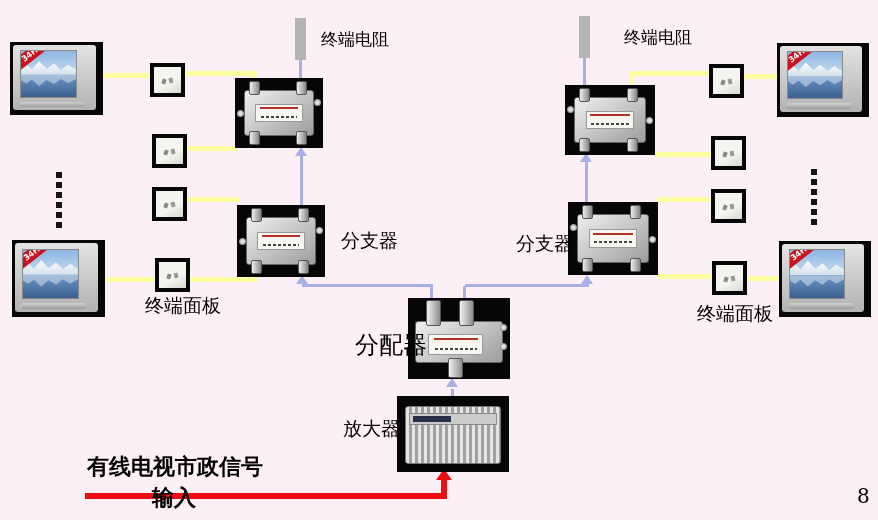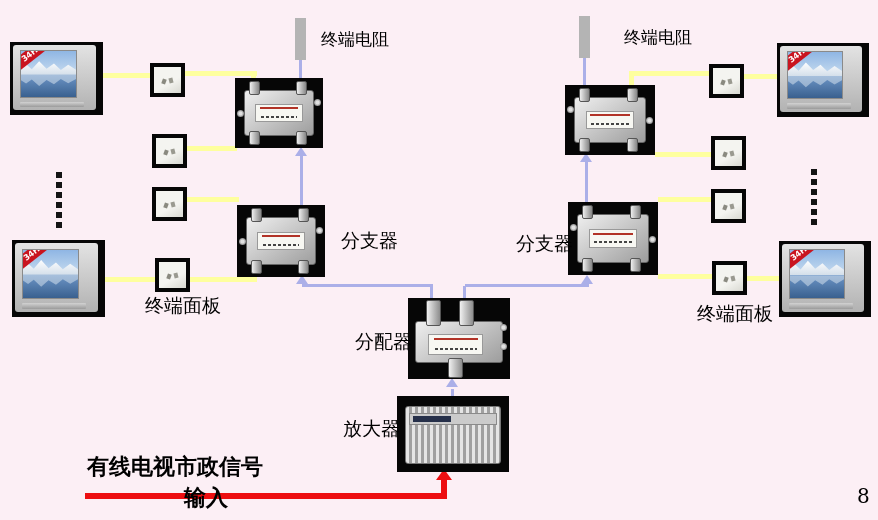--- a/index.html
+++ b/index.html
@@ -231,24 +231,24 @@
   <div class="photo" style="left:397px;top:396px;width:112px;height:76px">
     <div class="amp-body"></div>
     <div class="amp-band"></div>
     <div class="amp-tag"></div>
   </div>
 
   <div class="lbl" style="left:321px;top:28px;font-size:17px">终端电阻</div>
   <div class="lbl" style="left:624px;top:26px;font-size:17px">终端电阻</div>
   <div class="lbl" style="left:341px;top:228px;font-size:19px">分支器</div>
   <div class="lbl" style="left:516px;top:231px;font-size:19px">分支器</div>
-  <div class="lbl" style="left:355px;top:329px;font-size:19px">分配器</div>
+  <div class="lbl" style="left:355px;top:329px;font-size:24px">分配器</div>
   <div class="lbl" style="left:343px;top:416px;font-size:19px">放大器</div>
   <div class="lbl" style="left:145px;top:293px;font-size:19px">终端面板</div>
   <div class="lbl" style="left:697px;top:301px;font-size:19px">终端面板</div>
   <div class="lbl" style="left:857px;top:484px;font-size:20px">8</div>
 
   <div class="sig">
     <div>有线电视市政信号</div>
-    <div style="margin-left:97px">输入</div>
+    <div style="margin-left:65px">输入</div>
   </div>
 
 </div>
 
 </body></html>

